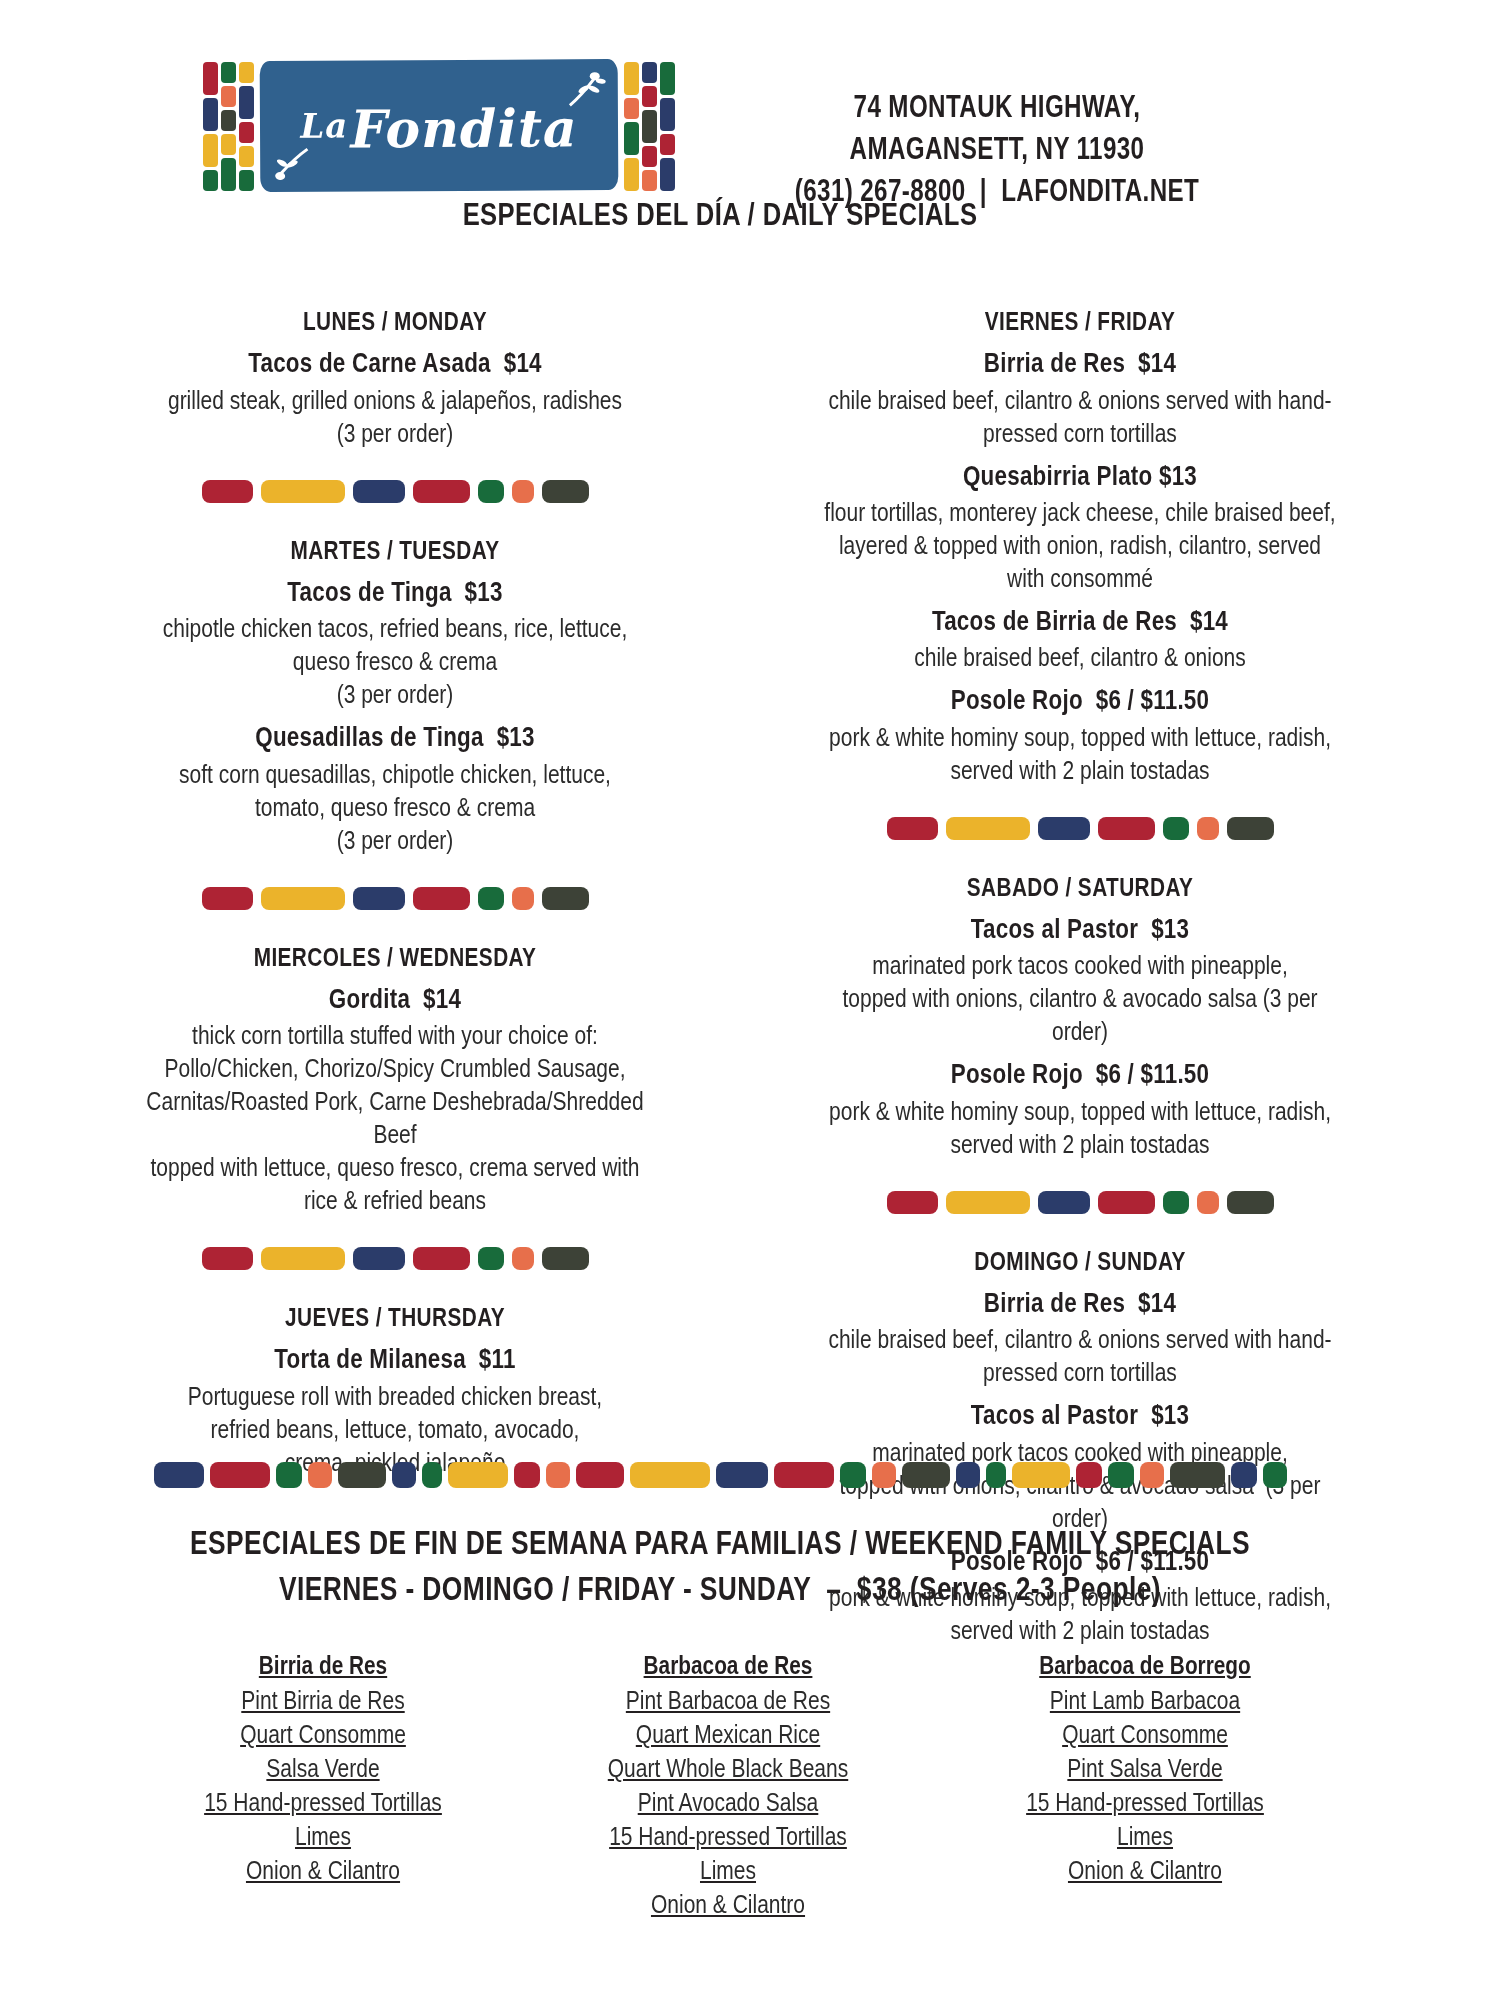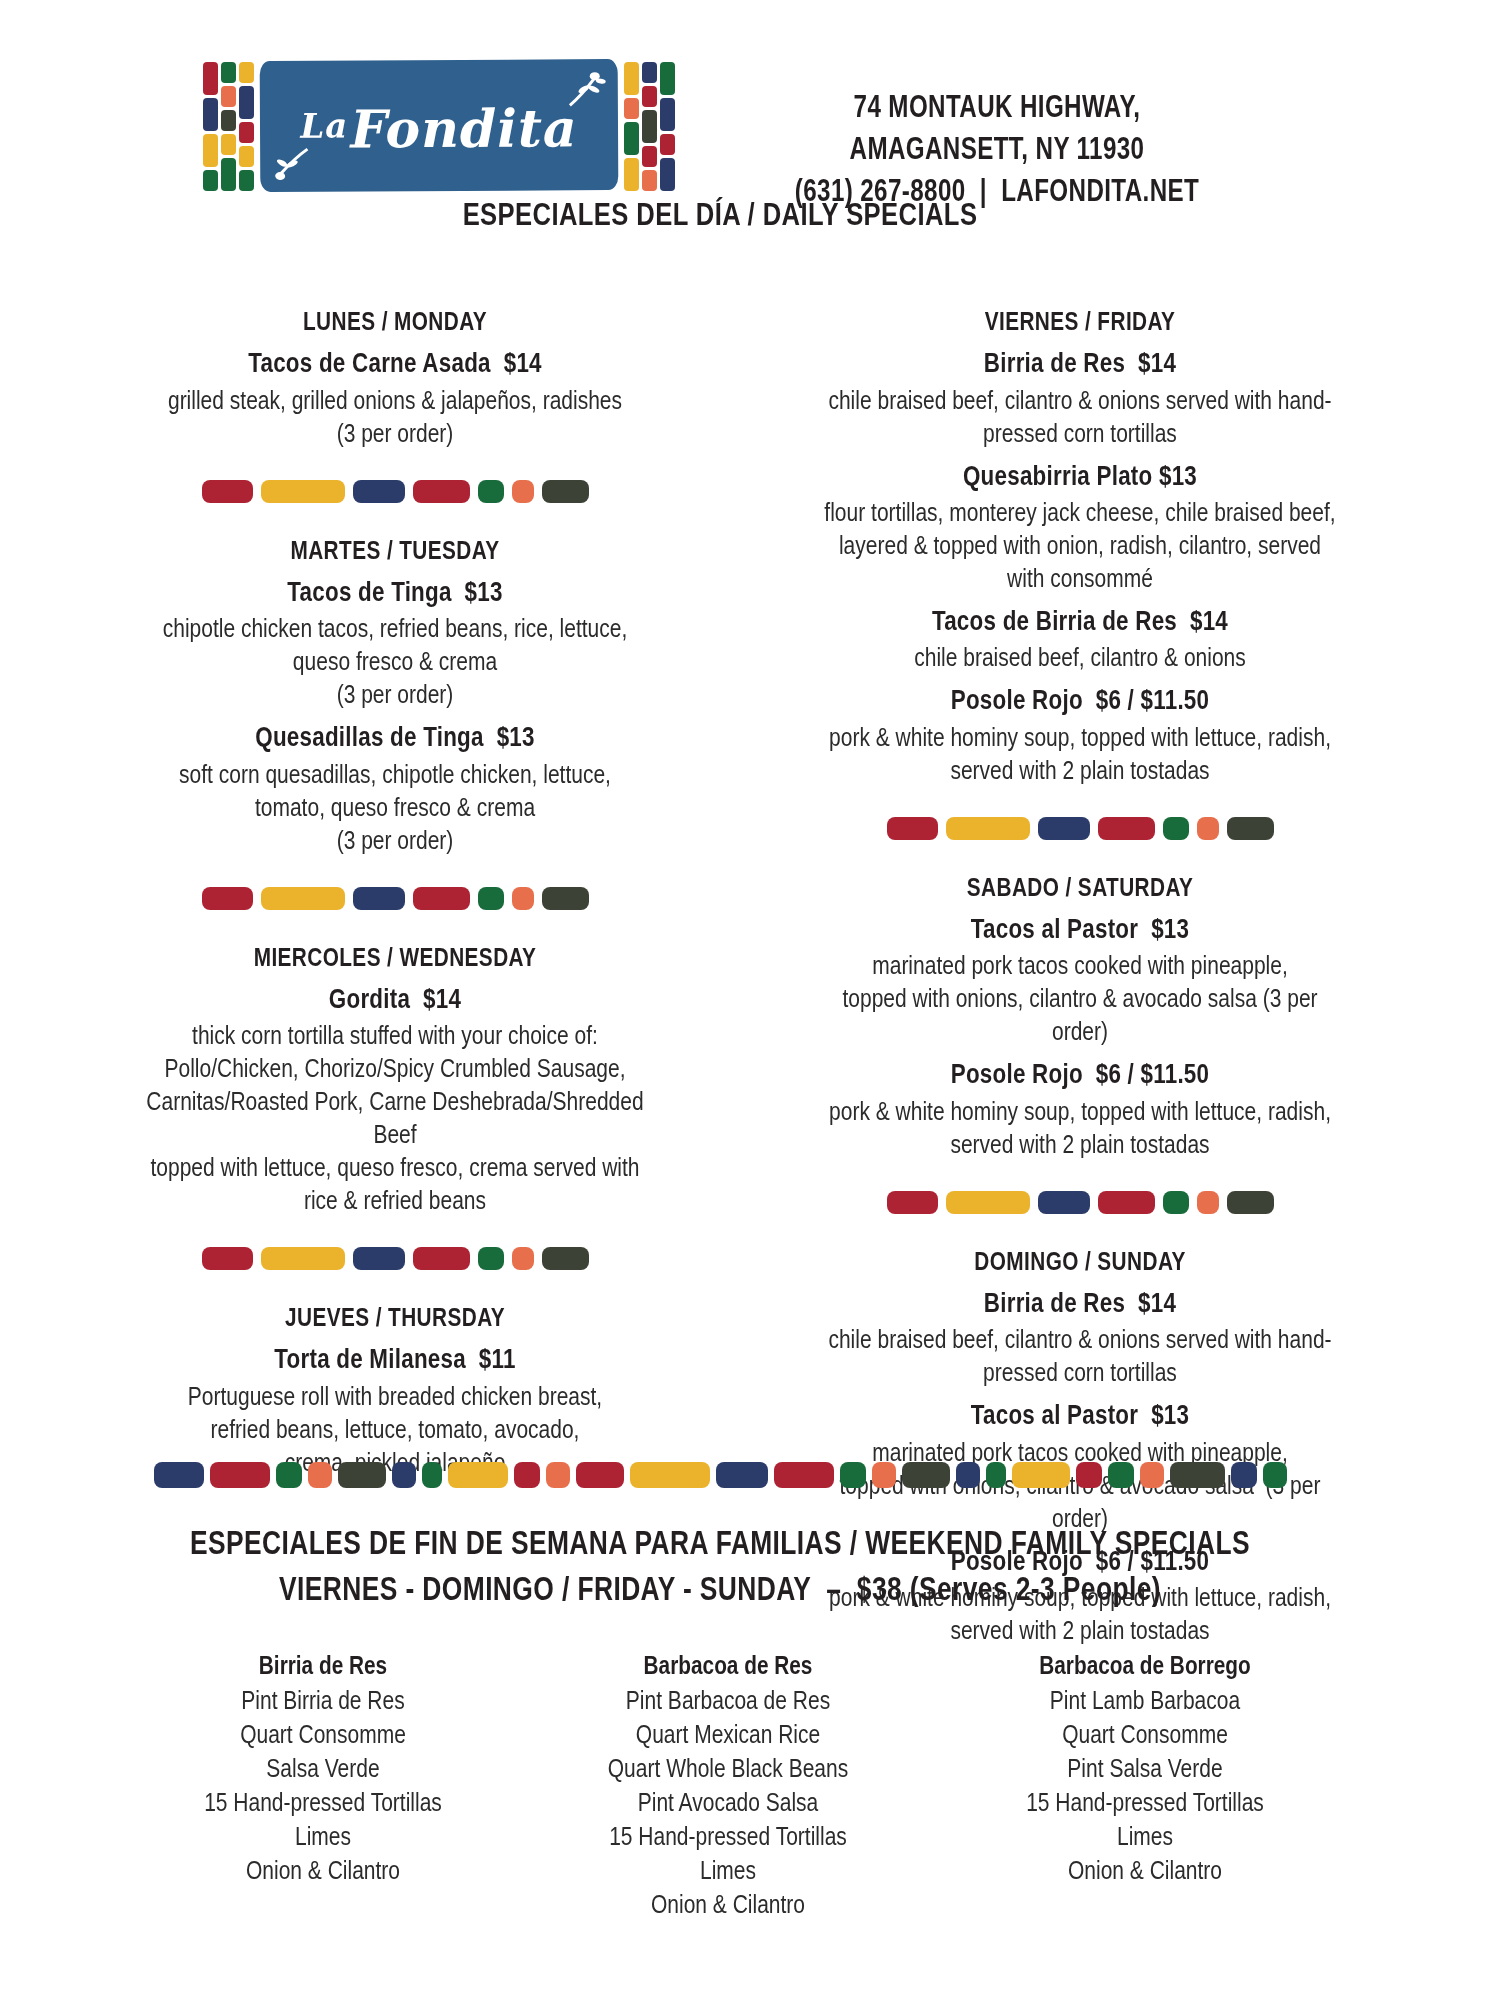--- a/index.html
+++ b/index.html
@@ -41,21 +41,21 @@
   .bar{display:flex;justify-content:center;align-items:center;gap:8px;margin:30px auto 6px;}
   .tile{height:23px;border-radius:8px;flex:0 0 auto;}
 
   
   .bigbar{position:absolute;top:1462px;left:0;width:1440px;display:flex;justify-content:center;align-items:center;gap:6px;}
   .bigbar .tile{height:26px;}
 
   
   .wk-title{top:1524px;font-weight:700;font-size:33px;margin:0;letter-spacing:0.5px;}
   .wk-sub{top:1570px;font-weight:700;font-size:33px;margin:0;letter-spacing:0.5px;white-space:pre-wrap;}
-  .family-col{position:absolute;top:1648px;width:400px;text-align:center;}
+  .family-col{position:absolute;top:1648px;width:400px;text-align:center;text-decoration:underline;}
   #family-col-0{left:123px;}
   #family-col-1{left:528px;}
   #family-col-2{left:945px;}
   .family-title{font-weight:700;font-size:26px;line-height:34px;margin:0 0 1px;}
   .family-item{font-weight:400;font-size:25px;line-height:34px;color:#2b2b2b;}
 </style>
 </head>
 <body>
 
 <div class="page">

